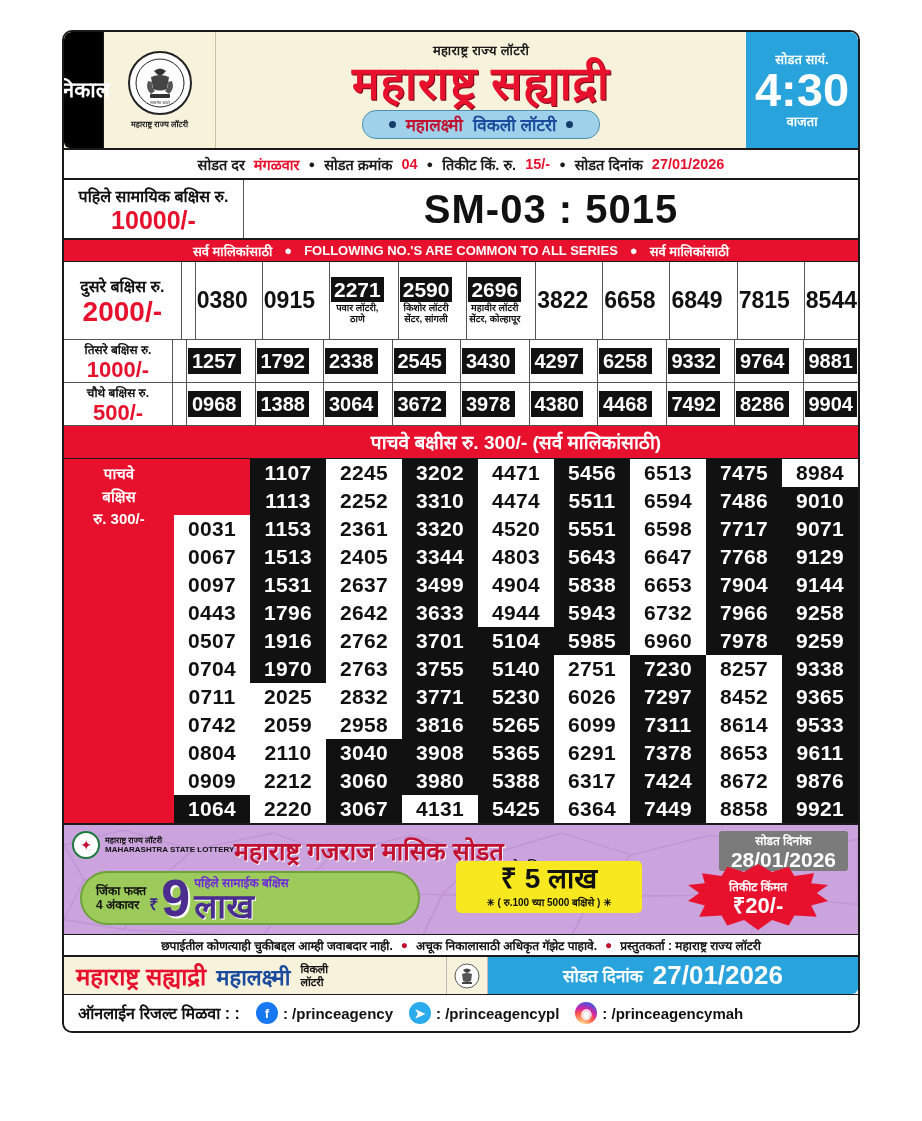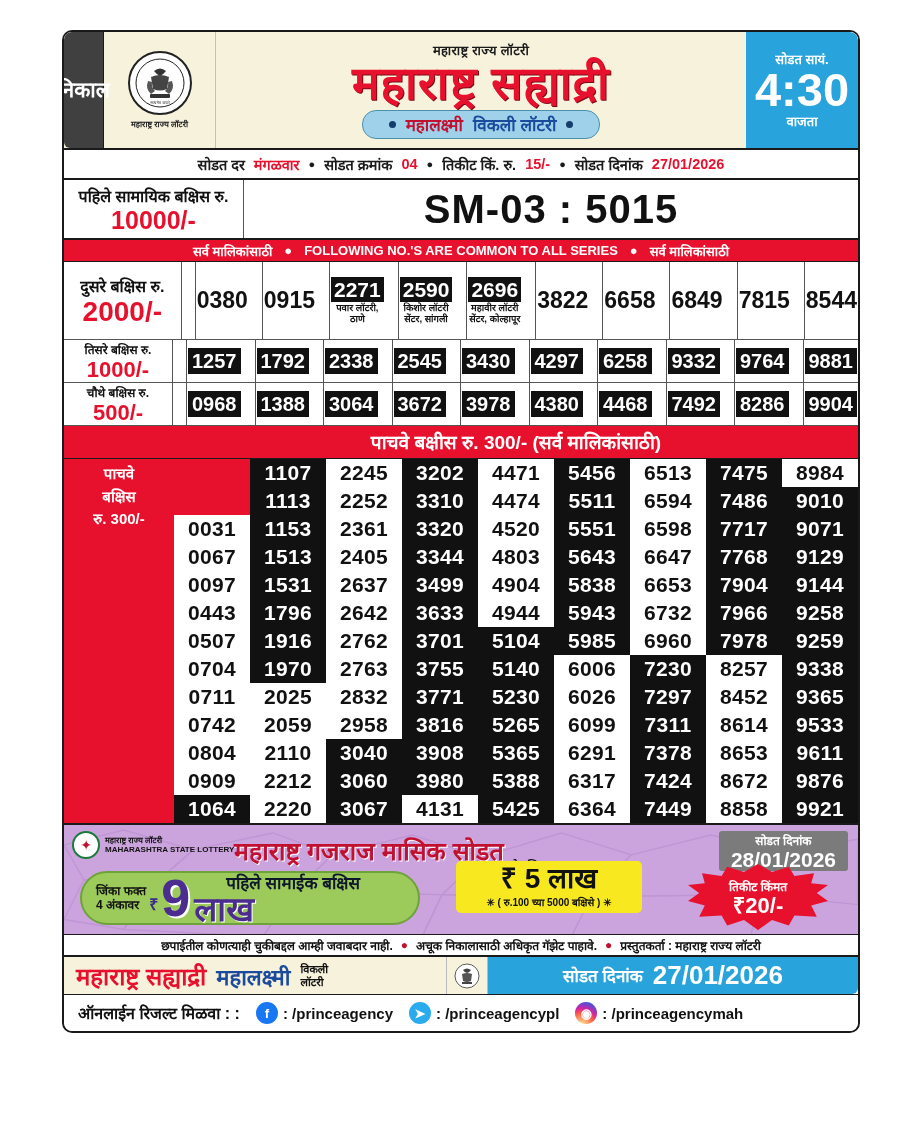--- a/index.html
+++ b/index.html
@@ -21,21 +21,21 @@
 
   
   .header {
     display: flex;
     height: 118px;
     background: #f7f2dc;
     border-bottom: 2px solid #1a1a1a;
   }
   .nikal {
     width: 40px;
-    background: #404040;
+    background: #000000;
     color: #fff;
     display: flex; flex-direction: column;
     align-items: center; justify-content: center;
     font-size: 21px; font-weight: bold; line-height: 1.05;
     border-right: 1px solid #1a1a1a;
     border-radius: 6px 0 0 6px;
   }
   .logo-col {
     width: 112px;
     display: flex; flex-direction: column;
@@ -234,21 +234,21 @@
     width: 340px; height: 54px;
     background: #9ccb5b;
     border: 2px solid #6ea23a;
     border-radius: 27px;
     display: flex; align-items: center;
   }
   .gp-left { font-size: 12px; font-weight: bold; color: #111; line-height: 1.2; padding-left: 14px; }
   .gp-rupee { font-size: 16px; font-weight: bold; color: #3d2a8c; padding: 0 3px; align-self: flex-end; padding-bottom: 8px; }
   .gp-nine { font-size: 52px; font-weight: bold; color: #4b2d8f; line-height: .9; text-shadow: 2px 2px 0 #fff; }
   .gp-right { display: flex; flex-direction: column; margin-left: 4px; }
-  .gp-first { font-size: 17px; font-weight: bold; color: #0f172a; margin-left: 32px; }
+  .gp-first { font-size: 12px; font-weight: bold; color: #6d28d9; }
   .gp-lakh { font-size: 34px; font-weight: bold; color: #4b2d8f; line-height: .9; text-shadow: 1px 1px 0 #fff; }
   .yellow-box {
     position: absolute; left: 392px; top: 36px;
     width: 186px; height: 52px;
     background: #f7e820;
     border-radius: 5px;
     display: flex; flex-direction: column;
     align-items: center; justify-content: center;
   }
   .yb-top { position: absolute; top: 32px; left: 432px; font-size: 11px; font-weight: bold; color: #111; }
@@ -582,21 +582,21 @@
         <div class="ncell dark">5104</div>
         <div class="ncell dark">5985</div>
         <div class="ncell light">6960</div>
         <div class="ncell dark">7978</div>
         <div class="ncell dark">9259</div>
         <div class="ncell light">0704</div>
         <div class="ncell dark">1970</div>
         <div class="ncell light">2763</div>
         <div class="ncell dark">3755</div>
         <div class="ncell dark">5140</div>
-        <div class="ncell light">6006</div>
+        <div class="ncell light">2751</div>
         <div class="ncell dark">7230</div>
         <div class="ncell light">8257</div>
         <div class="ncell dark">9338</div>
         <div class="ncell light">0711</div>
         <div class="ncell light">2025</div>
         <div class="ncell light">2832</div>
         <div class="ncell dark">3771</div>
         <div class="ncell dark">5230</div>
         <div class="ncell light">6026</div>
         <div class="ncell dark">7297</div>

